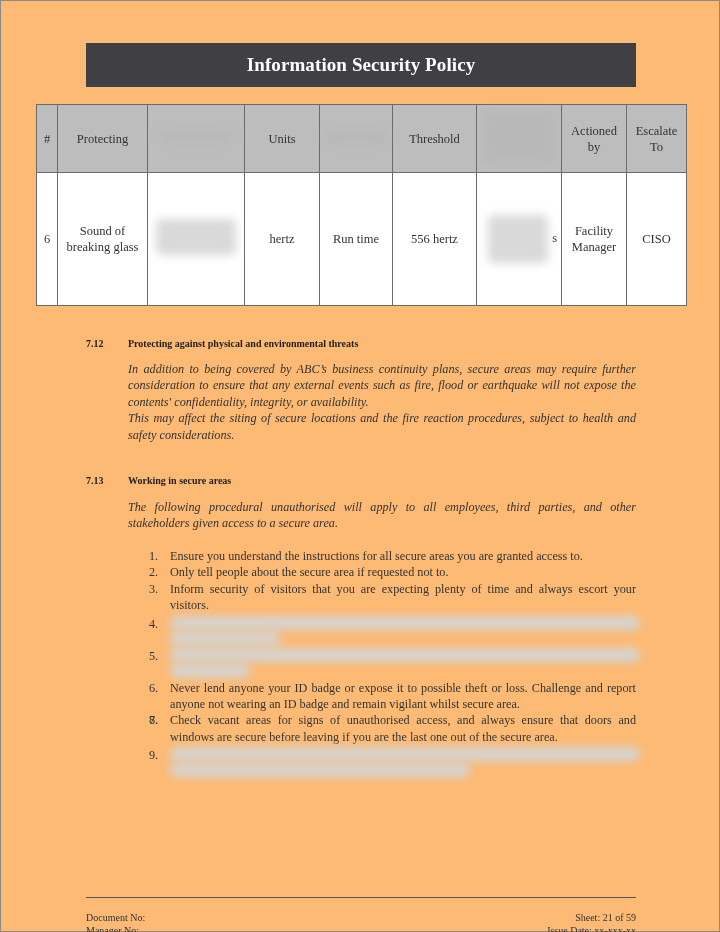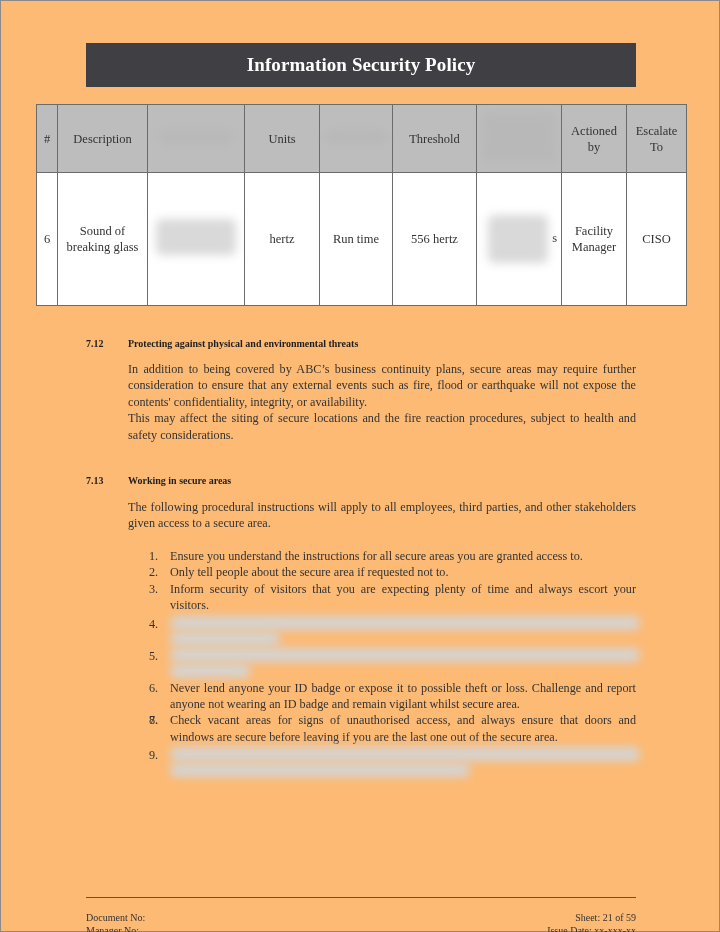--- a/index.html
+++ b/index.html
@@ -17,21 +17,21 @@
               vertical-align: middle; padding: 0 4px; line-height: 16px; font-weight: normal; }
   table.sec th { background: #bdbdbd; height: 67px; font-size: 12.5px; }
   table.sec td { background: #ffffff; height: 132px; font-size: 12.5px; }
   .blur { display: inline-block; background: #b8b8b8; filter: blur(4px); border-radius: 4px; }
   .blur-light { display: inline-block; background: #d9d9d9; filter: blur(5px); border-radius: 6px; }
   .heading { position: absolute; left: 85px; font-family: "Liberation Serif", serif;
              font-weight: bold; font-size: 10px; color: #1e1e1e; }
   .heading .num { display: inline-block; width: 42px; }
   .para { position: absolute; left: 127px; width: 508px; font-family: "Liberation Serif", serif;
           font-size: 12.2px; line-height: 16.4px; color: #333; text-align: justify; }
-  .para p { margin: 0; }
+  .para p { margin: 0; font-style: italic; }
   ol.items { position: absolute; left: 127px; top: 547px; width: 508px; margin: 0; padding: 0;
              list-style: none; font-family: "Liberation Serif", serif; font-size: 12.2px;
              line-height: 16.4px; color: #333; }
   ol.items li { position: relative; padding-left: 42px; text-align: justify; }
   ol.items li .n { position: absolute; left: 21px; top: 0; }
   ol.items li.blurred .bl { display: block; height: 14px; margin: 2px 0 2px 0;
              background: #d4d4d4; filter: blur(5px); border-radius: 6px; }
   .footer { position: absolute; left: 85px; top: 864px; width: 550px; border-top: 1px solid #555;
             font-family: "Liberation Serif", serif; font-size: 10px; color: #333; line-height: 12.5px; padding-top: 14px; margin-top: 32px; }
   .footer .row { display: flex; justify-content: space-between; }
@@ -42,21 +42,21 @@
 <div class="page">
 
   <div class="title-bar">
     <span>Information Security Policy</span>
   </div>
 
   <table class="sec">
     <thead>
       <tr>
         <th style="width:12px">#</th>
-        <th style="width:81px">Description</th>
+        <th style="width:81px">Protecting</th>
         <th style="width:88px"><span class="blur" style="width:70px;height:12px;"></span></th>
         <th style="width:66px">Units</th>
         <th style="width:64px"><span class="blur" style="width:60px;height:12px;"></span></th>
         <th style="width:75px">Threshold</th>
         <th style="width:76px"><span class="blur" style="width:72px;height:48px;"></span></th>
         <th style="width:56px">Actioned by</th>
         <th style="width:51px">Escalate To</th>
       </tr>
     </thead>
     <tbody>
@@ -81,21 +81,21 @@
   </div>
   <div class="para" style="top:360px;">
     <p>In addition to being covered by ABC’s business continuity plans, secure areas may require further consideration to ensure that any external events such as fire, flood or earthquake will not expose the contents' confidentiality, integrity, or availability.</p>
     <p>This may affect the siting of secure locations and the fire reaction procedures, subject to health and safety considerations.</p>
   </div>
 
   <div class="heading" style="top:474px;">
     <span class="num">7.13</span><span>Working in secure areas</span>
   </div>
   <div class="para" style="top:498px;">
-    <p>The following procedural instructions will apply to all employees, third parties, and other stakeholders given access to a secure area.</p>
+    <p>The following procedural unauthorised will apply to all employees, third parties, and other stakeholders given access to a secure area.</p>
   </div>
 
   <ol class="items">
     <li><span class="n">1.</span><span>Ensure you understand the instructions for all secure areas you are granted access to.</span></li>
     <li><span class="n">2.</span><span>Only tell people about the secure area if requested not to.</span></li>
     <li><span class="n">3.</span><span>Inform security of visitors that you are expecting plenty of time and always escort your visitors.</span></li>
     <li class="blurred">
         <span class="n">4.</span>
         <span class="bl" style="width:470px;"></span>
         <span class="bl" style="width:110px;"></span>

